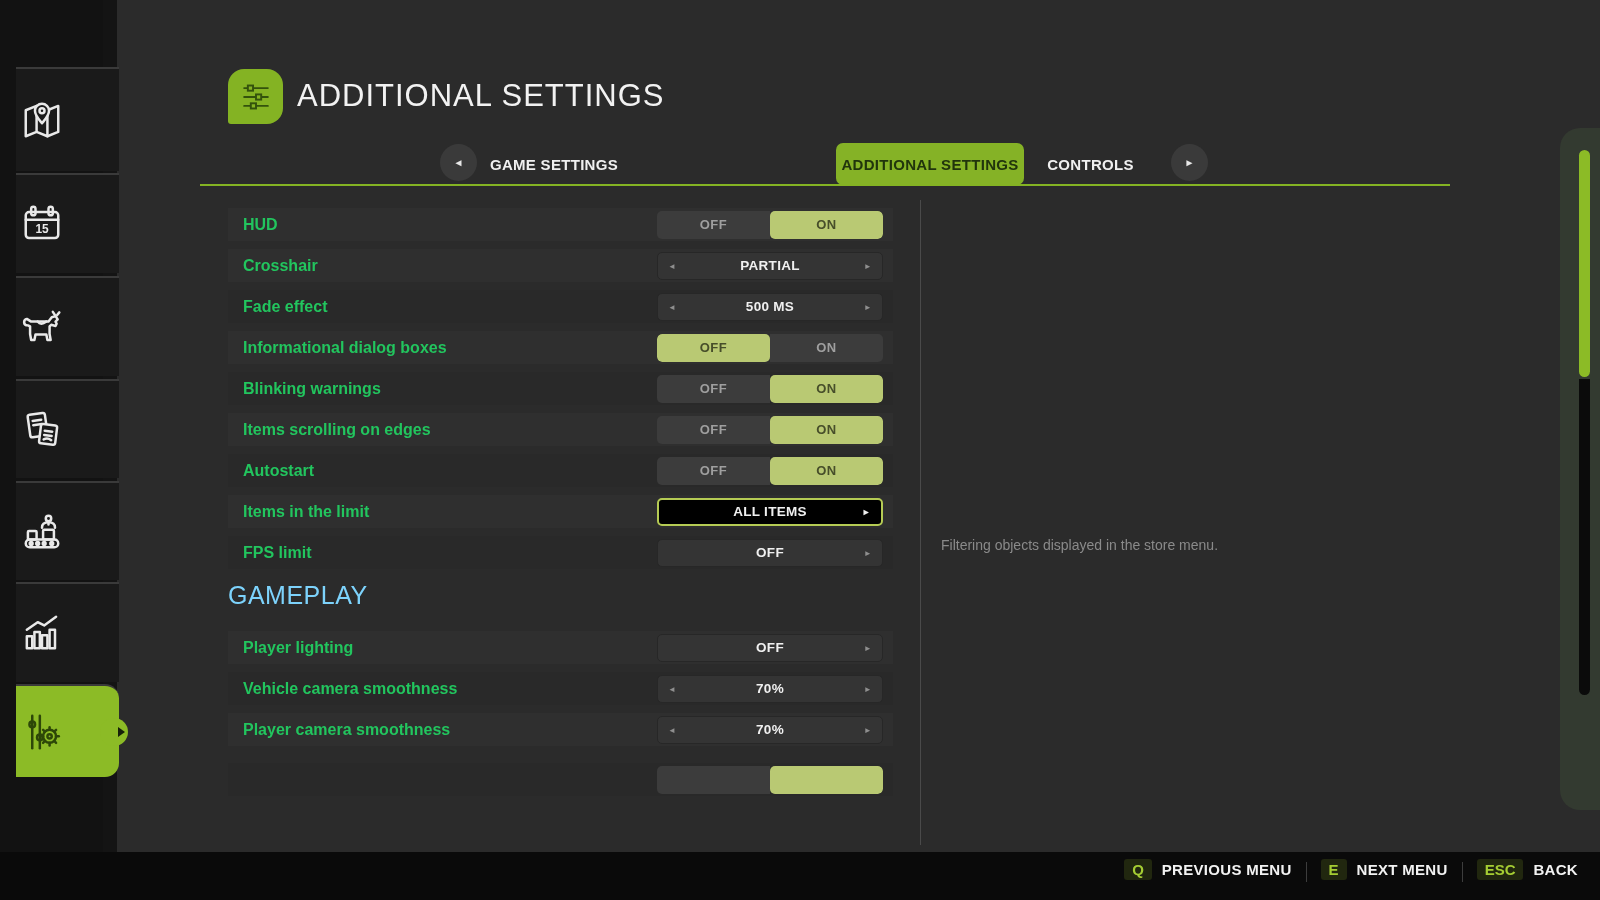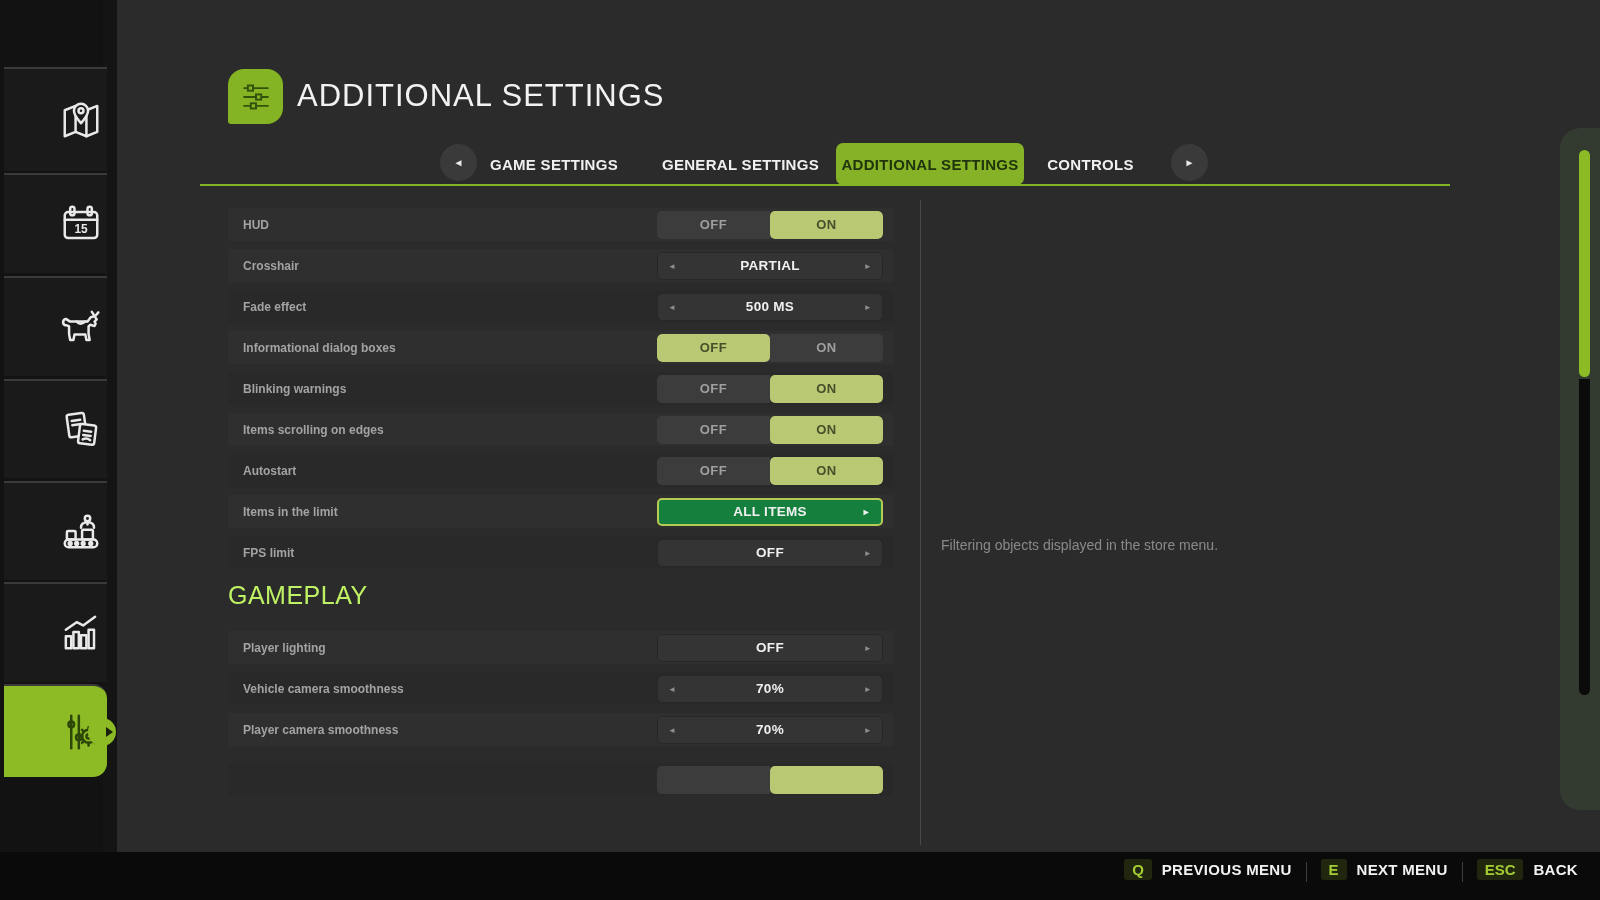--- a/index.html
+++ b/index.html
@@ -5,22 +5,22 @@
   *{margin:0;padding:0;box-sizing:border-box}
   html,body{width:1600px;height:900px;overflow:hidden;background:#141414;
     font-family:"Liberation Sans",sans-serif}
   .stage{position:absolute;left:0;top:0;width:1600px;height:900px}
 
   
   .content-bg{position:absolute;left:117px;top:0;width:1483px;height:852px;background:#2b2b2b}
 
   
   .sidebar{position:absolute;left:0;top:0;width:103px;height:852px;background:#121212}
-  .tile{position:absolute;left:4px;width:103px;background:#1a1a1a;border-top:2px solid #3a3a3a;
-        display:flex;align-items:center;justify-content:flex-end;cursor:pointer}
+  .tile{position:absolute;left:16px;width:103px;background:#1a1a1a;border-top:2px solid #3a3a3a;
+        display:flex;align-items:center;justify-content:flex-start;cursor:pointer}
   .tile svg{width:52px;height:52px;stroke:#e9e9e9;fill:none;stroke-width:2.3;
         stroke-linecap:round;stroke-linejoin:round}
   .tile.active{background:#8cbb26;border-radius:0 14px 14px 0;border-top:2px solid #3a3a3a}
   .tile.active svg{stroke:#2d4708}
   .bump{position:absolute;right:-9px;top:50%;transform:translateY(-50%);
         width:28px;height:28px;background:#8cbb26;border-radius:50%}
   .bump-tri{position:absolute;right:-6px;top:50%;transform:translateY(-50%);width:0;height:0;
         border-top:5px solid transparent;border-bottom:5px solid transparent;border-left:7px solid #16200a}
 
   
@@ -40,40 +40,40 @@
   .tab.t2{left:658px;width:165px}
   .tab.t3{left:836px;width:188px;background:#85b226;color:#21350c;border-radius:7px}
   .tab.t4{left:1040px;width:101px}
   .tabline{position:absolute;left:200px;top:184px;width:1250px;height:2px;background:#84b323}
 
   
   .list{position:absolute;left:228px;top:208px;width:665px;height:637px;overflow:hidden}
   .row{height:33px;margin-bottom:8px;display:flex;align-items:center;justify-content:space-between;
         padding-right:10px}
   .row.odd{background:#2f2f2f}.row.even{background:#292929}
-  .rlabel{padding-left:15px;font-size:12px;font-weight:bold;color:#a3a3a3}
+  .rlabel{padding-left:15px;font-size:16px;font-weight:bold;color:#22c55e}
 
   .toggle{display:flex;width:226px;height:28px;border-radius:5px;overflow:hidden}
   .thalf{flex:1;display:flex;align-items:center;justify-content:center;font-size:13px;font-weight:bold;
         letter-spacing:.5px;background:#3c3c3c;color:#9f9f9f;cursor:pointer}
   .thalf.on{background:#b9c973;color:#474e2a;border-radius:5px}
 
   .stepper{width:226px;height:28px;background:#343434;border:1px solid #272727;border-radius:5px;
         display:flex;align-items:center;justify-content:center;position:relative;color:#f0f0f0;
         font-size:13.5px;font-weight:bold;letter-spacing:.3px;cursor:pointer}
   .stepper .arr{position:absolute;font-size:8px;color:#8f8f8f;top:50%;transform:translateY(-50%);cursor:pointer}
   .arr.l{left:10px}.arr.r{right:10px}
-  .stepper.focus{border:2px solid #b5cb54;background:#15803d}
+  .stepper.focus{border:2px solid #b5cb54;background:#000000}
   .stepper.focus .arr{color:#f0f0f0;font-size:9px}
 
   .colorctrl{width:226px;height:28px;position:relative}
   .swatch{position:absolute;left:0;top:0;width:200px;height:28px;border-radius:3px;cursor:pointer}
   .bucket{position:absolute;right:0;top:3px;width:22px;height:22px;cursor:pointer}
 
-  .gheading{margin:12px 0 20px 0;font-size:25px;color:#bef264;letter-spacing:.5px;height:30px}
+  .gheading{margin:12px 0 20px 0;font-size:25px;color:#7dd3fc;letter-spacing:.5px;height:30px}
   .row.clipped{margin-top:17px}
 
   
   .divider{position:absolute;left:920px;top:200px;width:1px;height:645px;background:#4a4a4a}
   .desc{position:absolute;left:941px;top:537px;font-size:14px;color:#8a8a8a}
 
   
   .sgutter{position:absolute;left:1560px;top:128px;width:40px;height:682px;background:#333a30;
         border-radius:20px 0 0 20px}
   .sthumb{position:absolute;left:1579px;top:150px;width:11px;height:227px;background:#8cbb26;
@@ -191,21 +191,20 @@
       <line x1="11" y1="39" x2="43" y2="39"></line>
         <rect x="20" y="35.5" width="7" height="7"></rect>
     </svg>
   </div>
   <div class="htitle">ADDITIONAL SETTINGS</div>
 
   <div class="navbtn left">
     <span>◄</span>
   </div>
   <div class="tab t1">GAME SETTINGS</div>
-  <div class="tab t2">GENERAL SETTINGS</div>
   <div class="tab t3">ADDITIONAL SETTINGS</div>
   <div class="tab t4">CONTROLS</div>
   <div class="navbtn right">
     <span>►</span>
   </div>
   <div class="tabline"></div>
 
   <div class="list">
 
     <div class="row odd">

